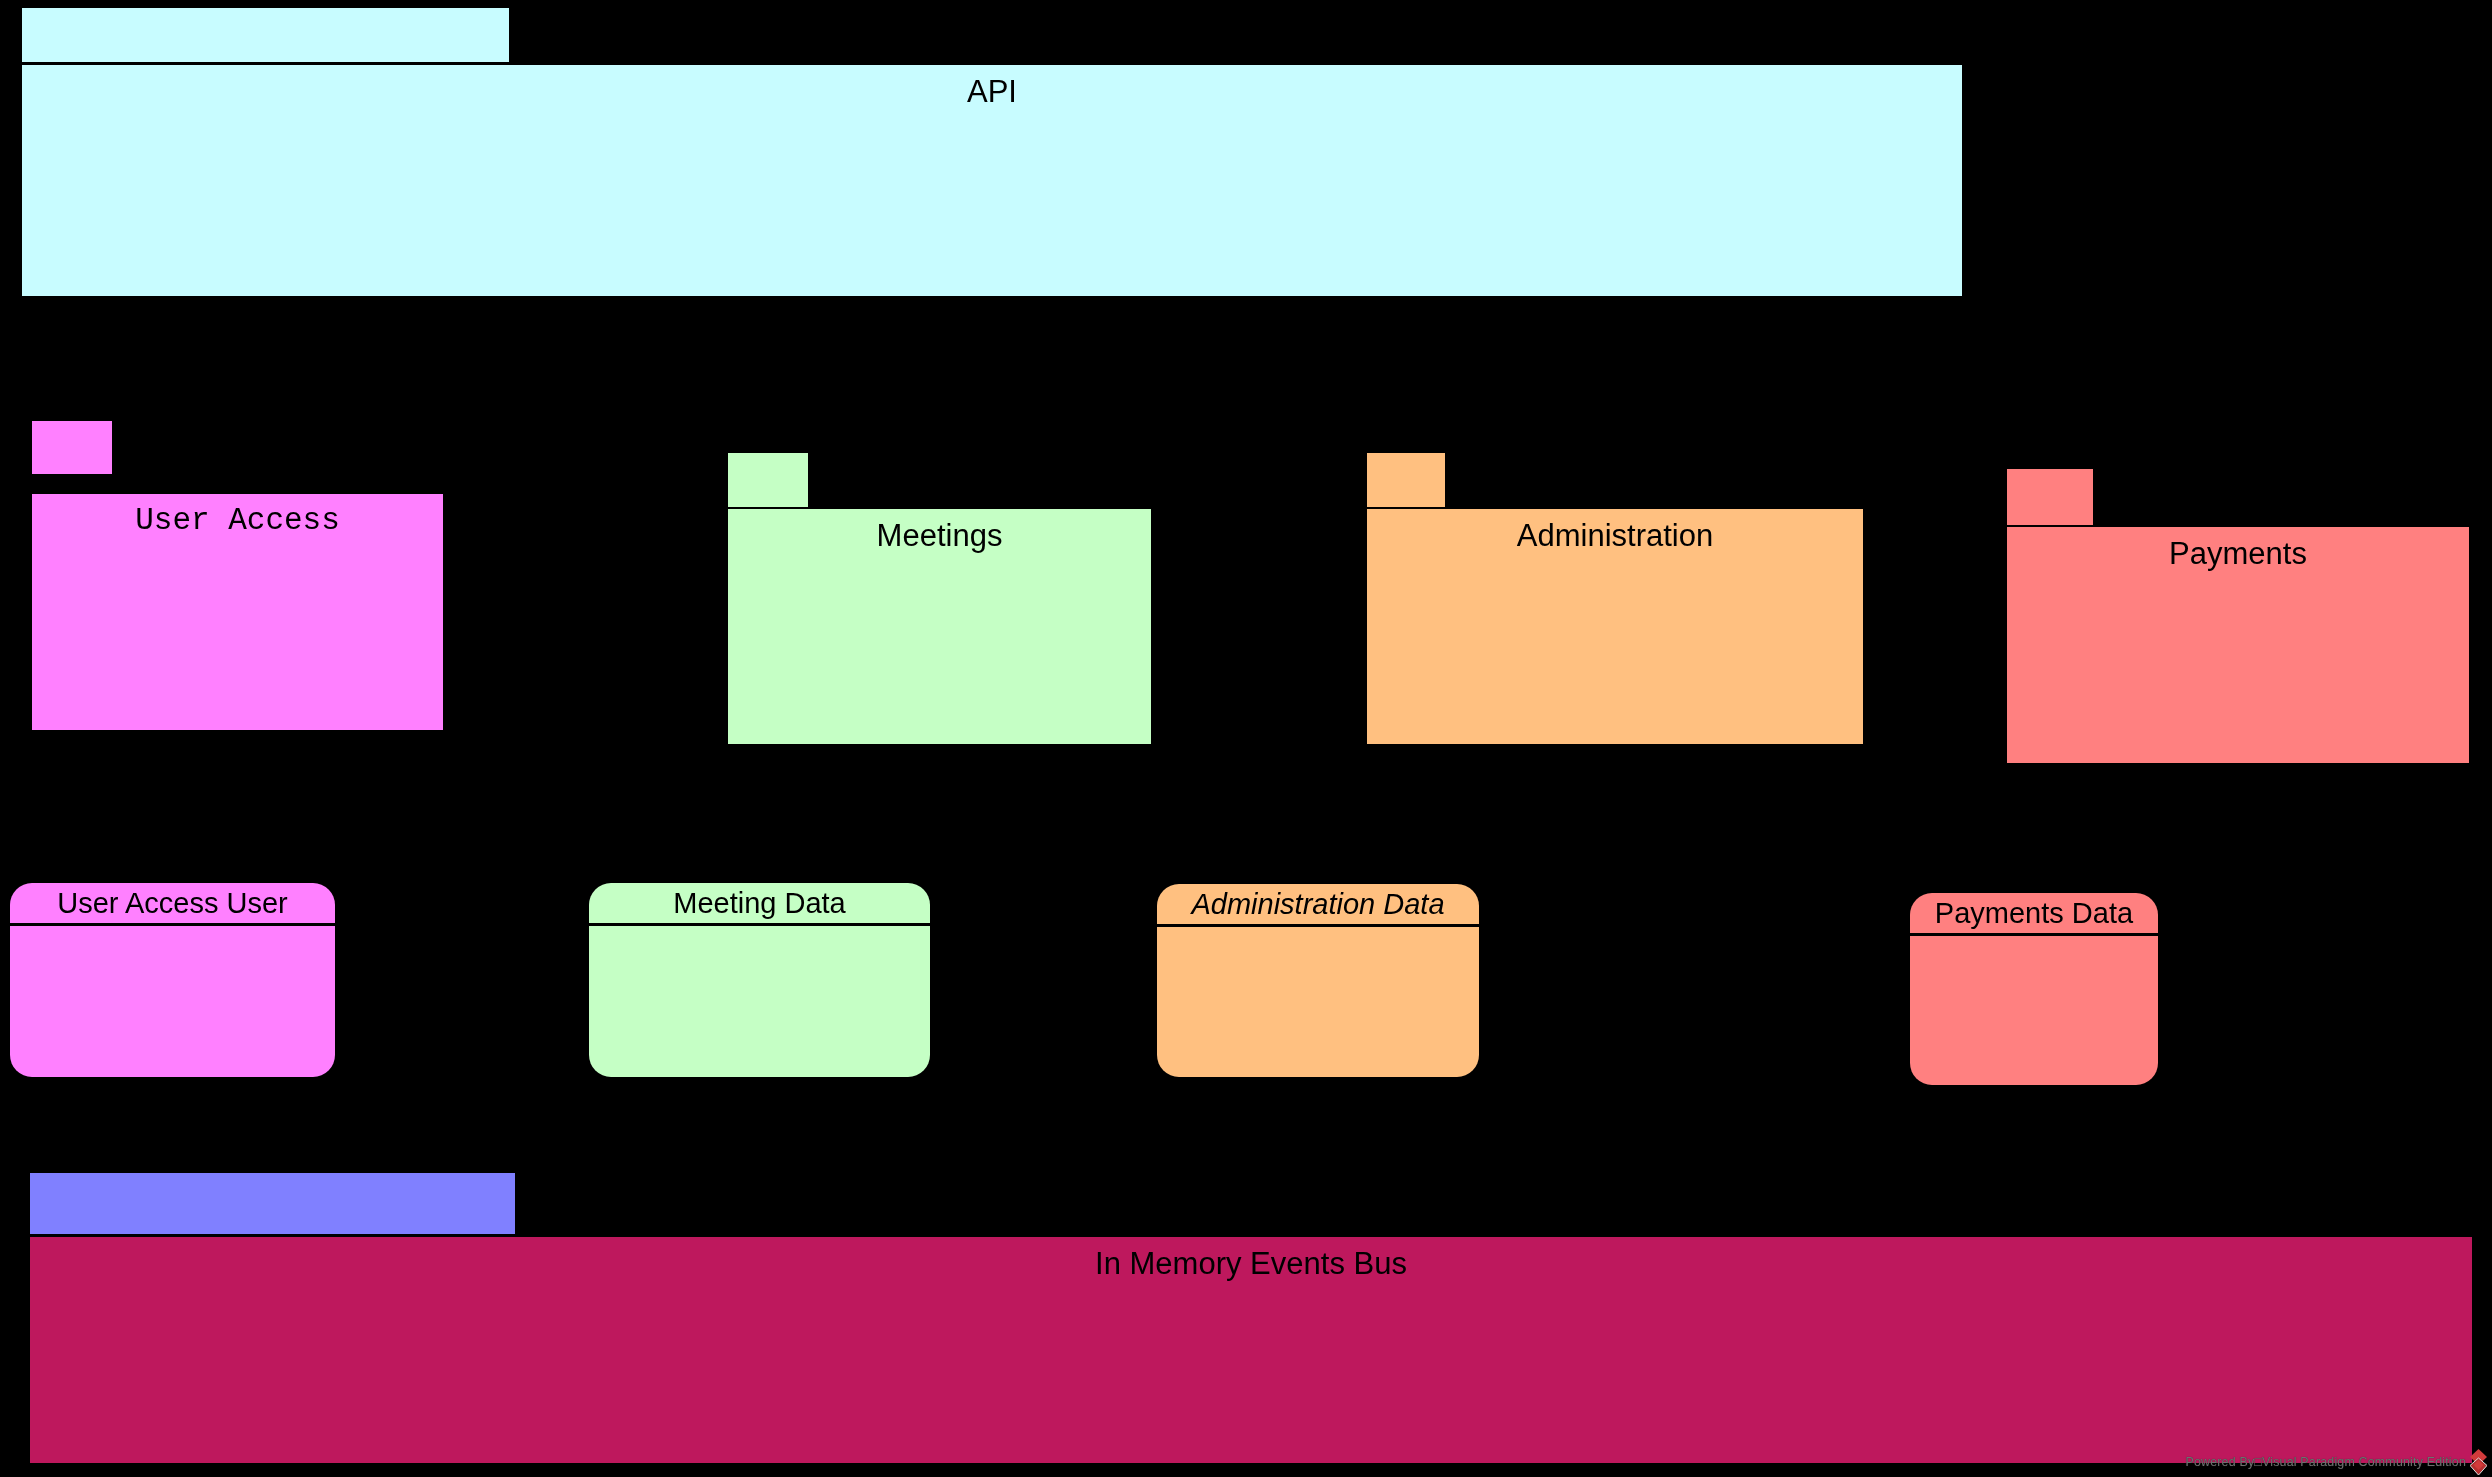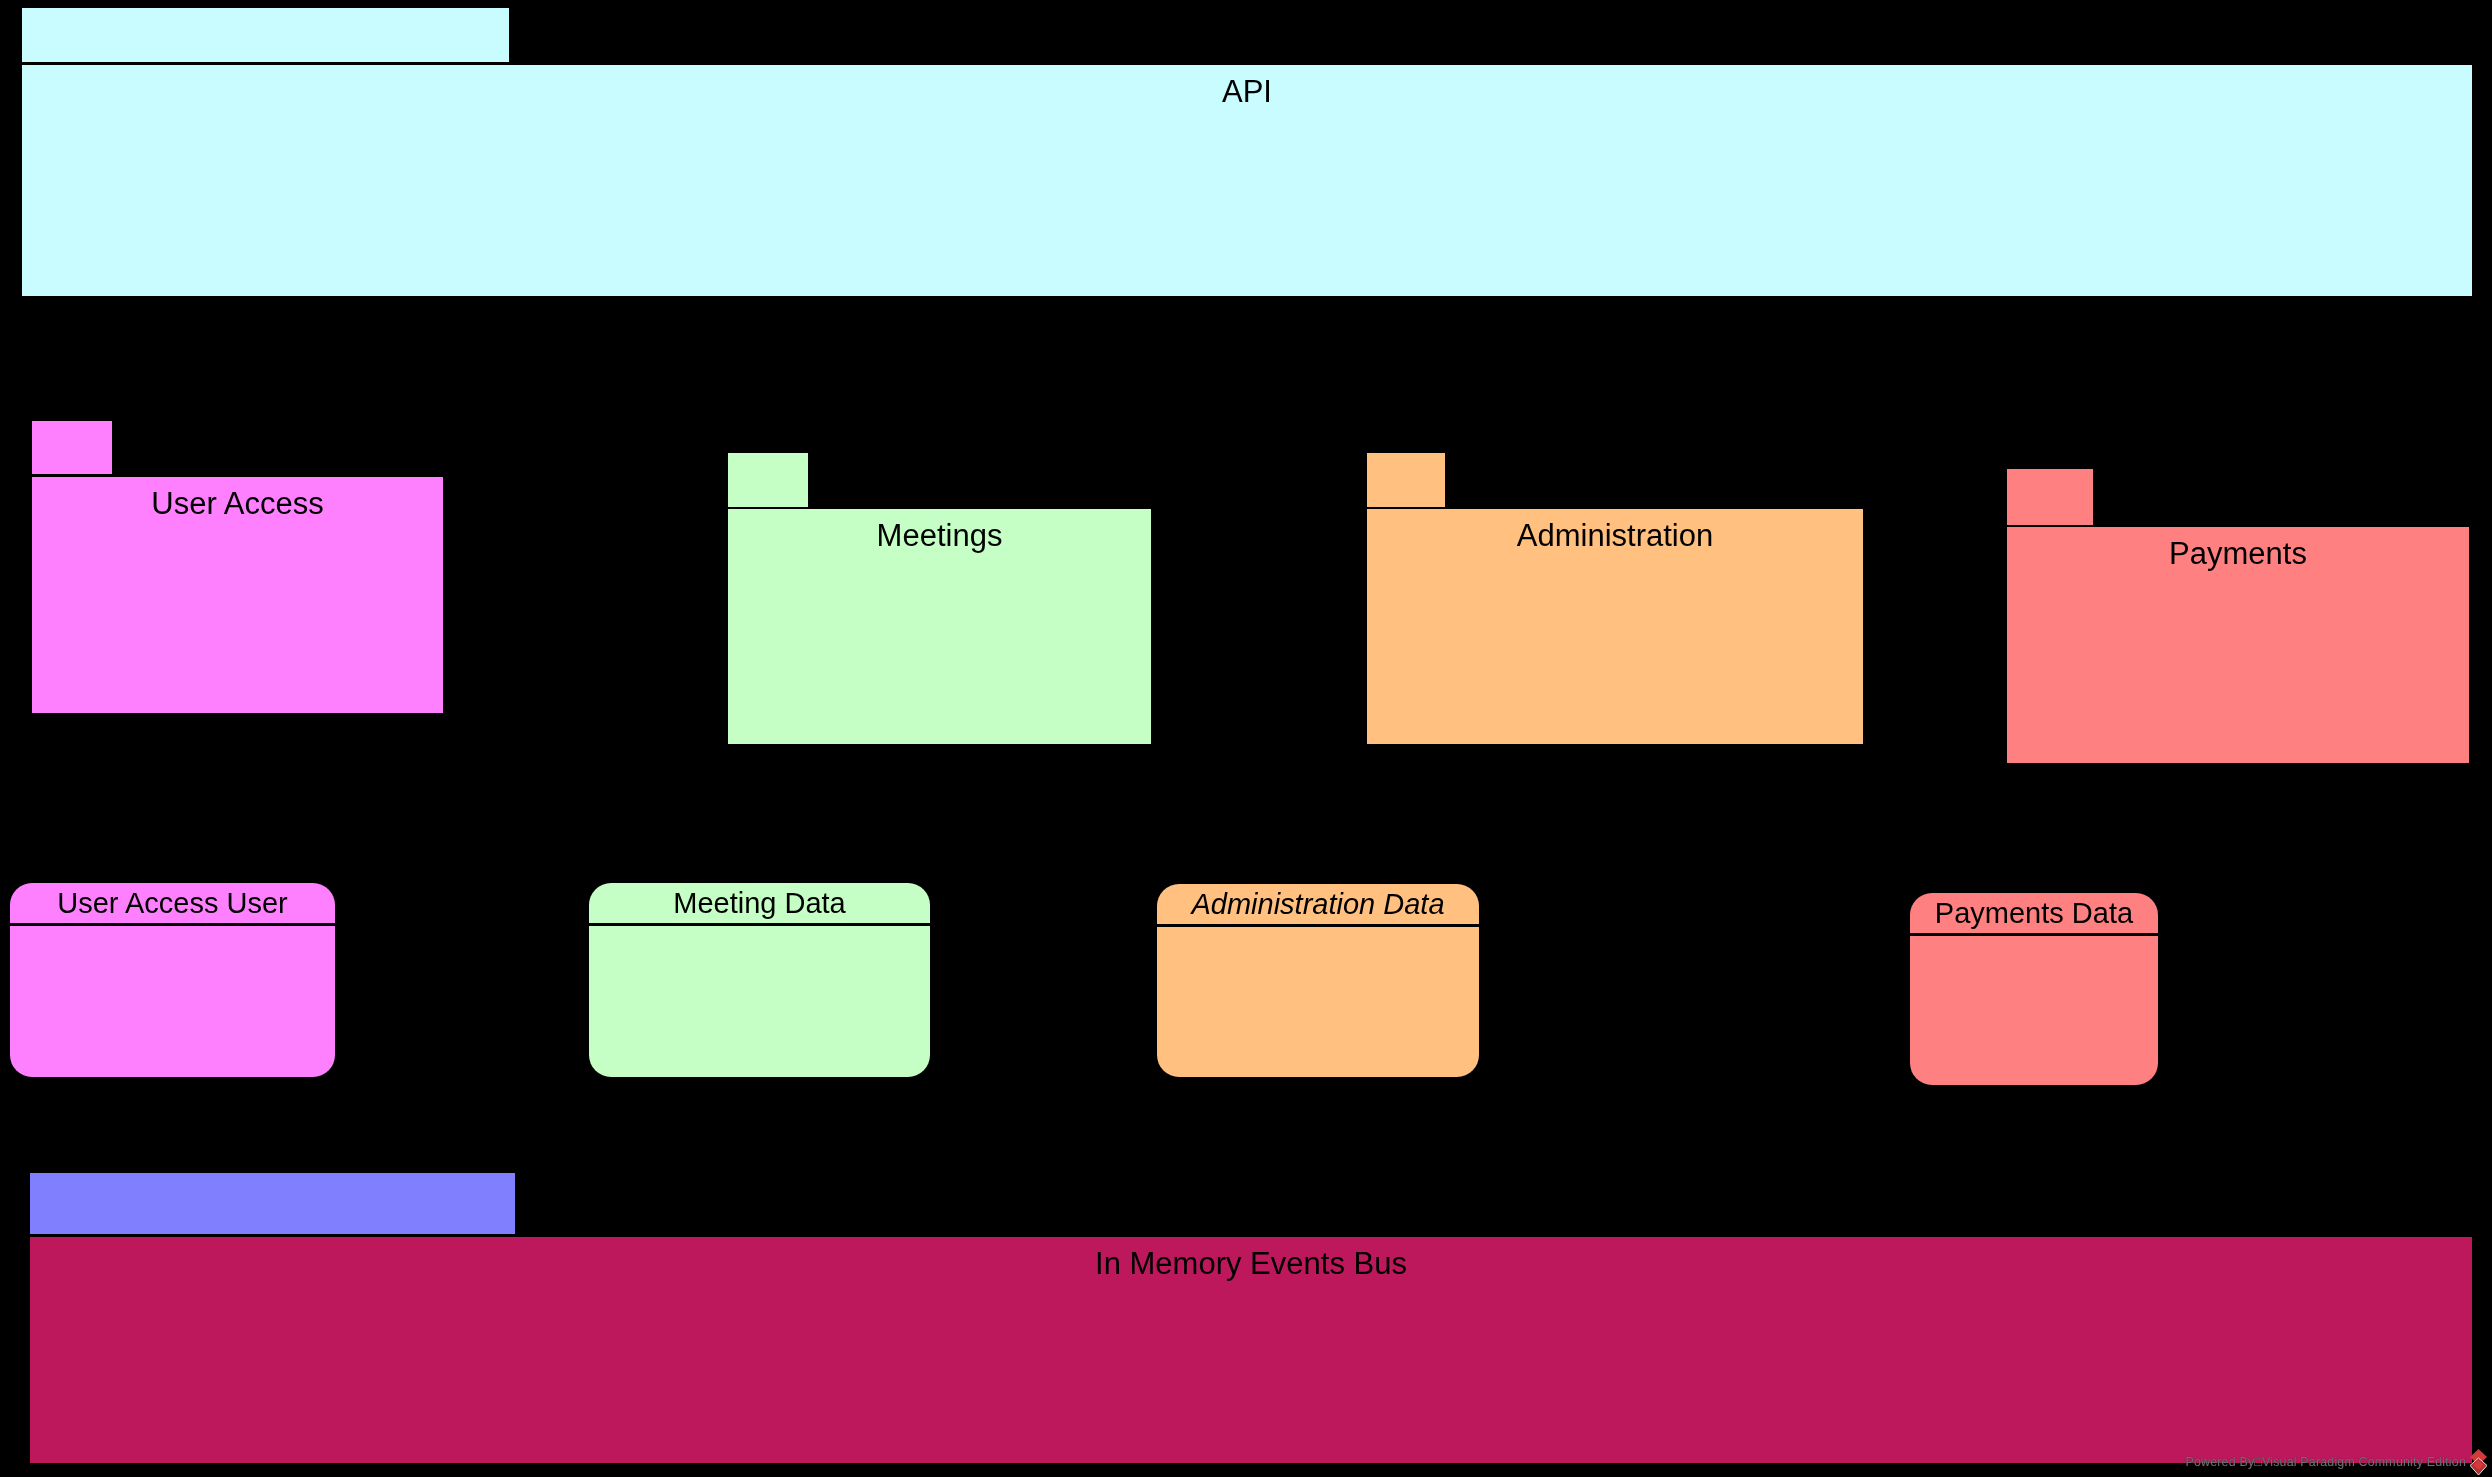--- a/index.html
+++ b/index.html
@@ -31,24 +31,24 @@
     left: 0;
     right: 0;
     top: 9px;
     text-align: center;
     font-size: 31px;
     line-height: 36px;
     white-space: nowrap;
   }
   
   #pkg-api .pkg-tab  { left: 22px;  top: 8px;    width: 487px;  height: 57px; }
-  #pkg-api .pkg-body { left: 22px;  top: 65px;   width: 2450px; height: 231px; }
+  #pkg-api .pkg-body { left: 22px;  top: 65px;   width: 1940px; height: 231px; }
   
   #pkg-user-access .pkg-tab  { left: 32px;  top: 421px;  width: 80px;  height: 56px; }
-  #pkg-user-access .pkg-body { left: 32px;  top: 477px;  width: 411px; height: 236px; }
+  #pkg-user-access .pkg-body { left: 32px;  top: 494px;  width: 411px; height: 236px; font-family: Liberation Mono, monospace; }
   
   #pkg-meetings .pkg-tab  { left: 728px; top: 453px;  width: 80px;  height: 57px; }
   #pkg-meetings .pkg-body { left: 728px; top: 509px;  width: 423px; height: 235px; padding-left: 27px; }
   
   #pkg-administration .pkg-tab  { left: 1367px; top: 453px; width: 78px;  height: 57px; }
   #pkg-administration .pkg-body { left: 1367px; top: 509px; width: 496px; height: 235px; }
   
   #pkg-payments .pkg-tab  { left: 2007px; top: 469px; width: 86px;  height: 59px; }
   #pkg-payments .pkg-body { left: 2007px; top: 527px; width: 462px; height: 236px; }
   

